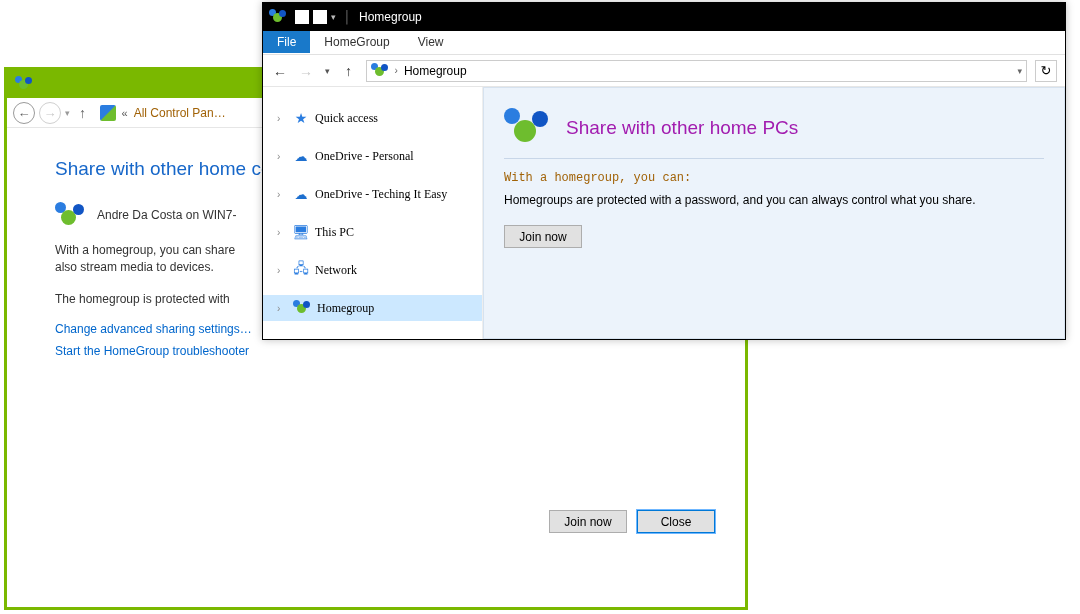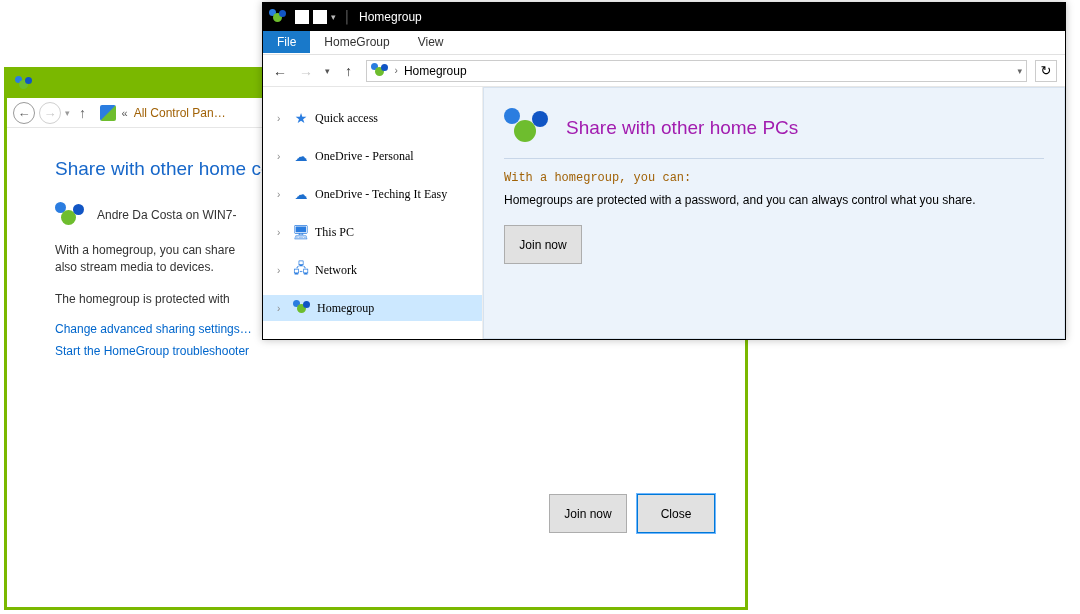--- a/index.html
+++ b/index.html
@@ -85,21 +85,21 @@
   }
   .cp-buttons {
     position: absolute;
     right: 30px;
     bottom: 74px;
     display: flex;
     gap: 10px;
   }
   .btn {
     min-width: 78px;
-    height: 39px;
+    height: 23px;
     background: #e1e1e1;
     border: 1px solid #adadad;
     font-size: 12px;
     cursor: pointer;
     padding: 0 6px;
   }
   .btn.focused {
     border: 1px solid #0078d7;
     outline: 1px solid #6fb7ff;
   }

